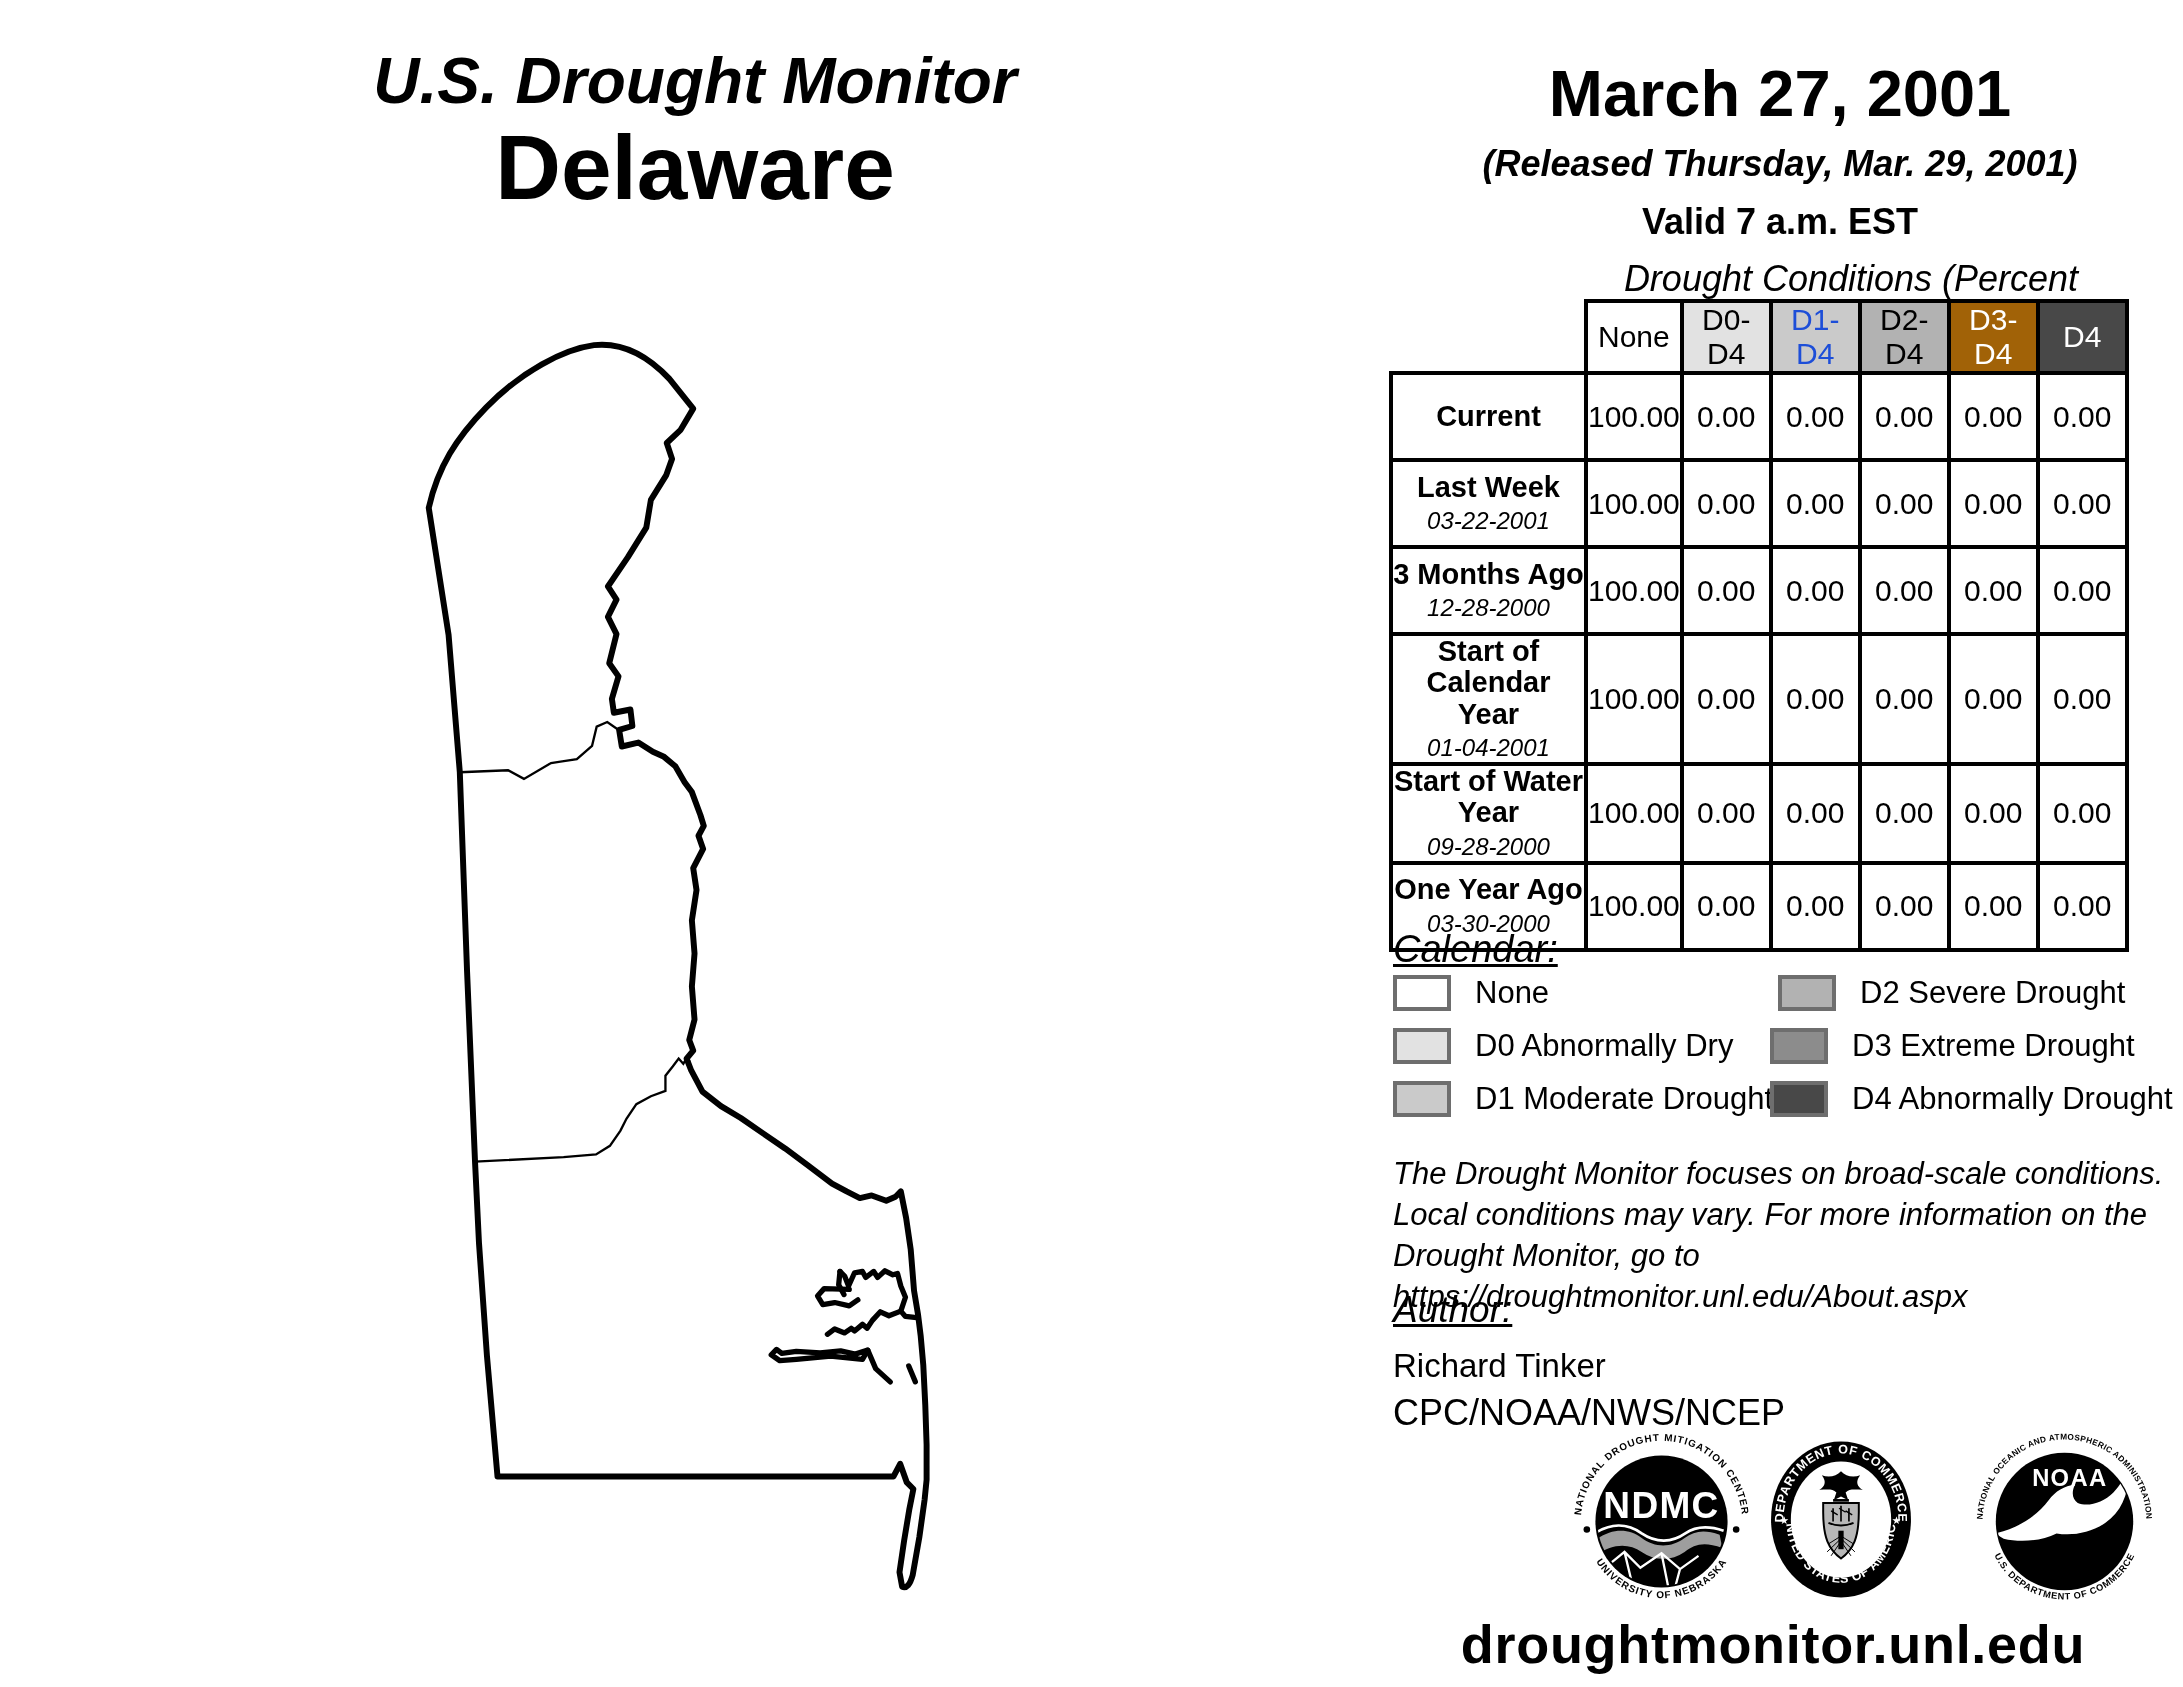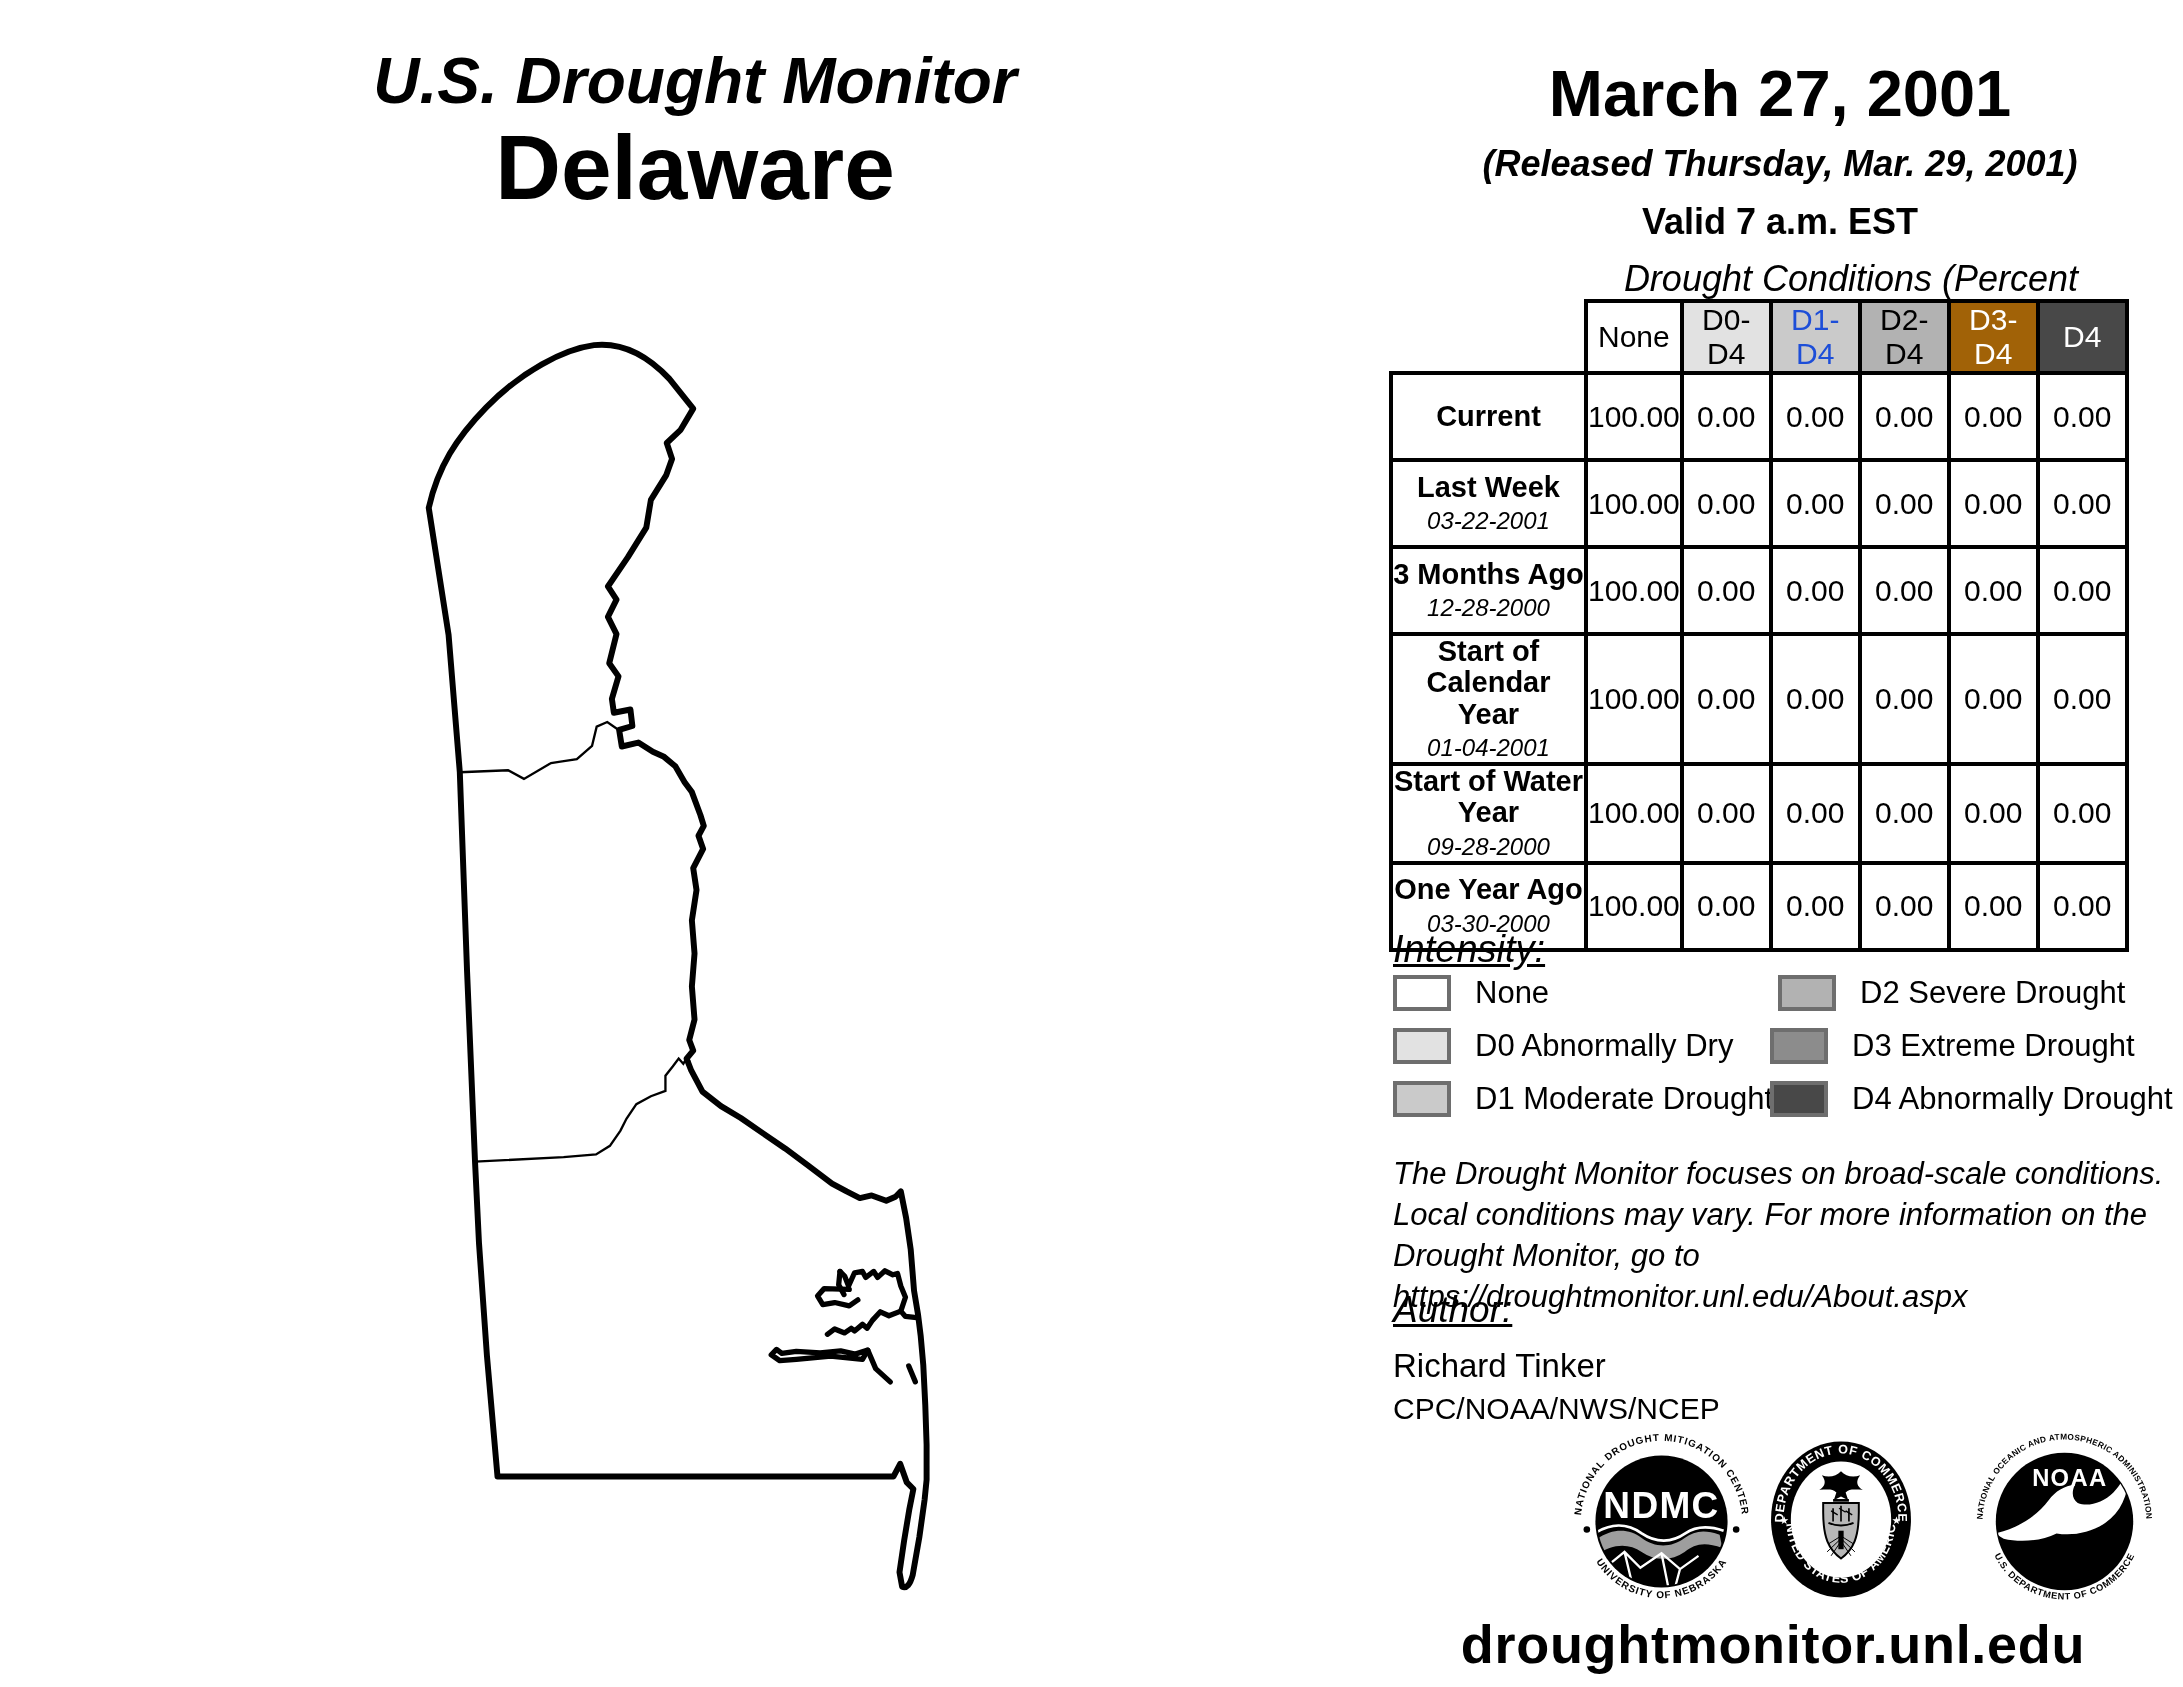--- a/index.html
+++ b/index.html
@@ -31,21 +31,21 @@
 
   
   .intensity{left:1393px;top:928px;font-size:38px;font-style:italic;text-decoration:underline;}
   .leg-item{display:flex;align-items:center;height:37px;}
   .leg-sw{width:58px;height:36px;box-sizing:border-box;border:4.6px solid #6e6e6e;flex:0 0 auto;}
   .leg-lb{font-size:31px;margin-left:24px;white-space:nowrap;}
 
   .disc{left:1393px;top:1153px;font-size:31px;font-style:italic;line-height:41px;}
   .auth-t{left:1393px;top:1289px;font-size:37px;font-style:italic;text-decoration:underline;}
   .auth-n{left:1393px;top:1347px;font-size:33px;}
-  .auth-o{left:1393px;top:1392px;font-size:30px;}
+  .auth-o{left:1393px;top:1392px;font-size:36px;}
 
   
   .usda{left:1377px;top:1453px;width:144px;text-align:center;}
   .usda-txt{font-family:"Liberation Serif",serif;font-weight:bold;font-size:62px;letter-spacing:-3.3px;line-height:0.95;}
   .url{left:1442px;top:1613px;width:662px;text-align:center;font-size:54px;font-weight:bold;letter-spacing:0.7px;}
 
   svg text{font-family:"Liberation Sans",sans-serif;}
 </style>
 </head>
 <body>
@@ -186,21 +186,21 @@
       <td class="val">100.00</td>
       <td class="val">0.00</td>
       <td class="val">0.00</td>
       <td class="val">0.00</td>
       <td class="val">0.00</td>
       <td class="val">0.00</td>
     </tr>
   </tbody>
     </table>
 
-  <div class="abs intensity">Intensity:</div>
+  <div class="abs intensity">Calendar:</div>
 
   <div class="abs leg-item" style="left:1393px;top:974px;">
     <div class="leg-sw" style="background-color: rgb(255, 255, 255);"></div>
     <div class="leg-lb">None</div>
   </div>
   <div class="abs leg-item" style="left:1393px;top:1027px;">
     <div class="leg-sw" style="background-color: rgb(226, 226, 226);"></div>
     <div class="leg-lb">D0 Abnormally Dry</div>
   </div>
   <div class="abs leg-item" style="left:1393px;top:1080px;">

